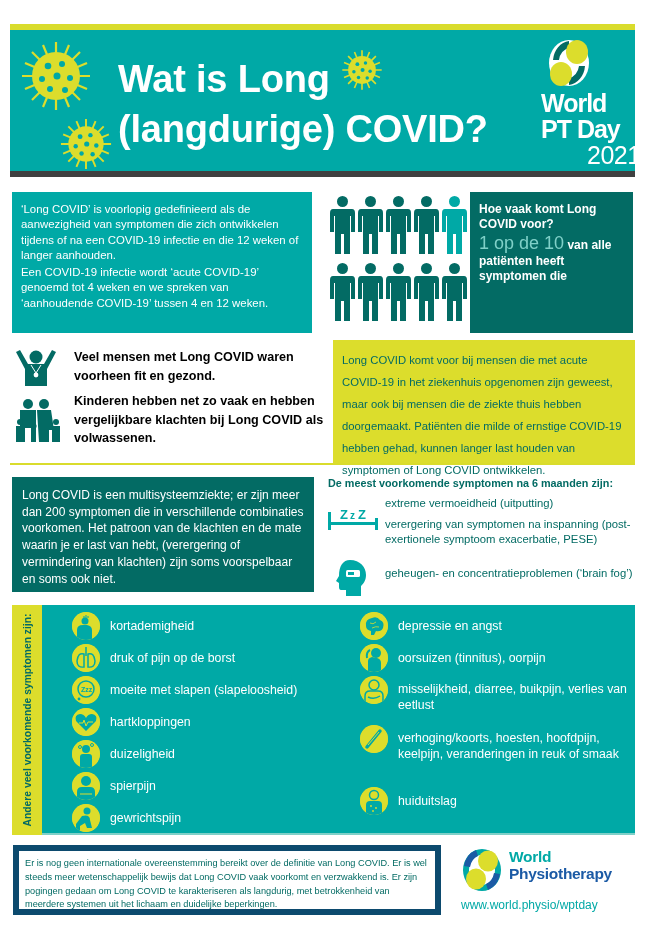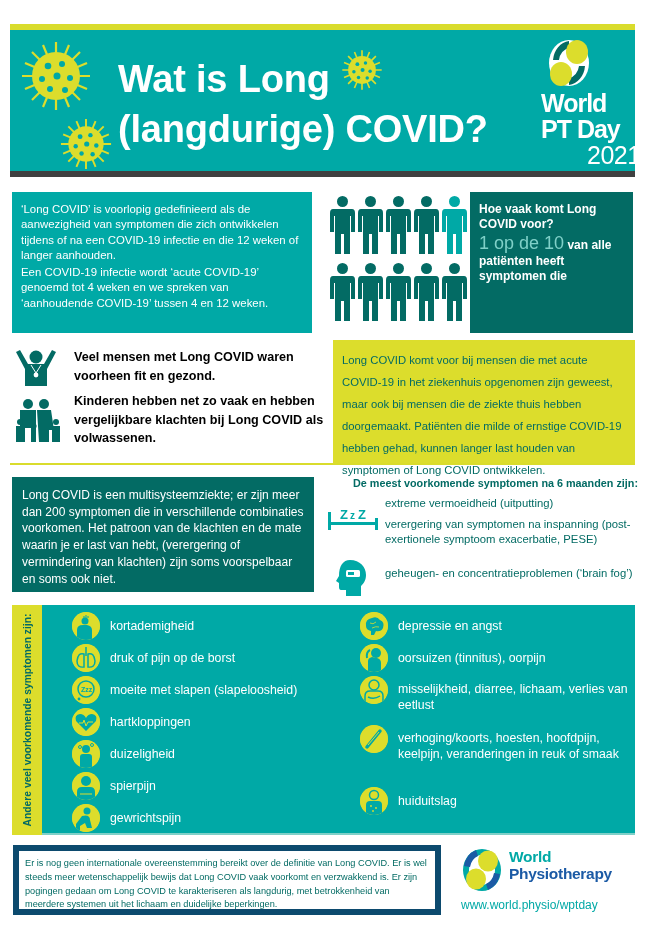--- a/index.html
+++ b/index.html
@@ -55,21 +55,21 @@
   }
 
   .divider { position: absolute; left: 10px; top: 463px; width: 625px; height: 2px; background: #d9dc2c; }
 
   
   .multi-box {
     position: absolute; left: 12px; top: 477px; width: 302px; height: 115px;
     background: #036b64; color: #fff; padding: 10px 6px 6px 10px;
     font-size: 12px; line-height: 16.7px;
   }
-  .common-heading { position: absolute; left: 328px; top: 476px; width: 310px; color: #036b64; font-weight: bold; font-size: 10.8px; line-height: 14px; text-align: right; }
+  .common-heading { position: absolute; left: 328px; top: 476px; width: 310px; color: #036b64; font-weight: bold; font-size: 10.8px; line-height: 14px; }
   .common-item { position: absolute; left: 385px; width: 250px; color: #036b64; font-size: 11.3px; line-height: 15.4px; }
 
   
   .others {
     position: absolute; left: 12px; top: 605px; width: 623px; height: 230px;
     background: #00a9a6; border-bottom: 2px solid #7fd0c8;
   }
   .others .side {
     position: absolute; left: 0; top: 0; width: 30px; height: 230px; background: #dcdd2c;
   }
@@ -382,21 +382,21 @@
       </svg>
     <span class="lbl">oorsuizen (tinnitus), oorpijn</span>
   </div>
   <div class="sym" style="left:348px;top:71px">
     <svg class="ic" viewBox="0 0 28 28">
         <circle cx="14" cy="14" r="14" fill="#dcdd2c"></circle>
         <circle cx="14" cy="9" r="5" fill="none" stroke="#00a9a6" stroke-width="1.5"></circle>
         <path d="M5 28 V20 Q5 15 10 15 H18 Q23 15 23 20 V28" fill="none" stroke="#00a9a6" stroke-width="1.5"></path>
         <path d="M8 21 Q14 24 20 20" stroke="#00a9a6" stroke-width="1.5" fill="none"></path>
       </svg>
-    <span class="lbl wrap">misselijkheid, diarree, lichaam, verlies van eetlust</span>
+    <span class="lbl wrap">misselijkheid, diarree, buikpijn, verlies van eetlust</span>
   </div>
   <div class="sym" style="left:348px;top:120px">
     <svg class="ic" viewBox="0 0 28 28">
         <circle cx="14" cy="14" r="14" fill="#dcdd2c"></circle>
         <path d="M7 22 L20 6" stroke="#00a9a6" stroke-width="3.5" stroke-linecap="round"></path>
         <path d="M8 20 L19 7" stroke="#dcdd2c" stroke-width="1"></path>
       </svg>
     <span class="lbl wrap">verhoging/koorts, hoesten, hoofdpijn, keelpijn, veranderingen in reuk of smaak</span>
   </div>
   <div class="sym" style="left:348px;top:182px">

